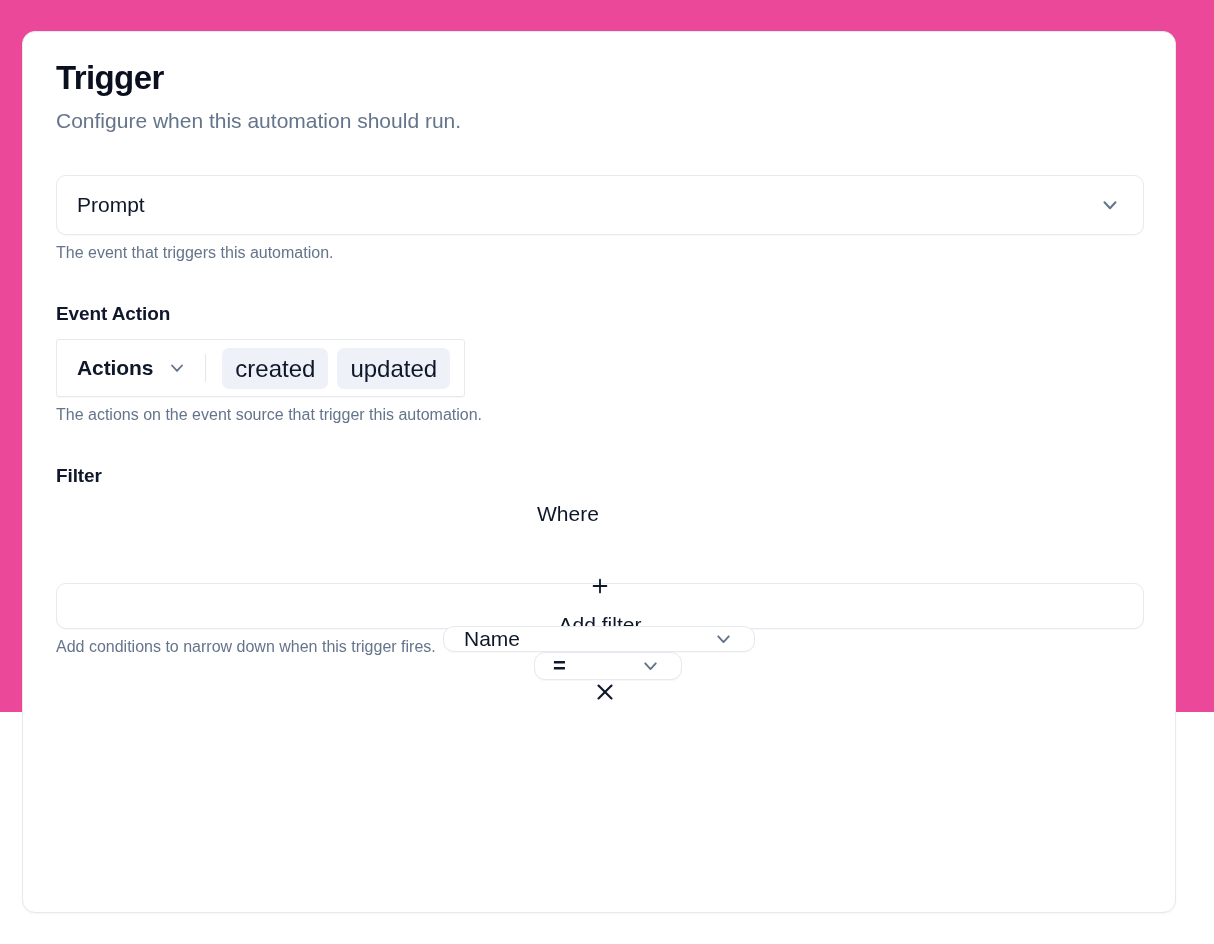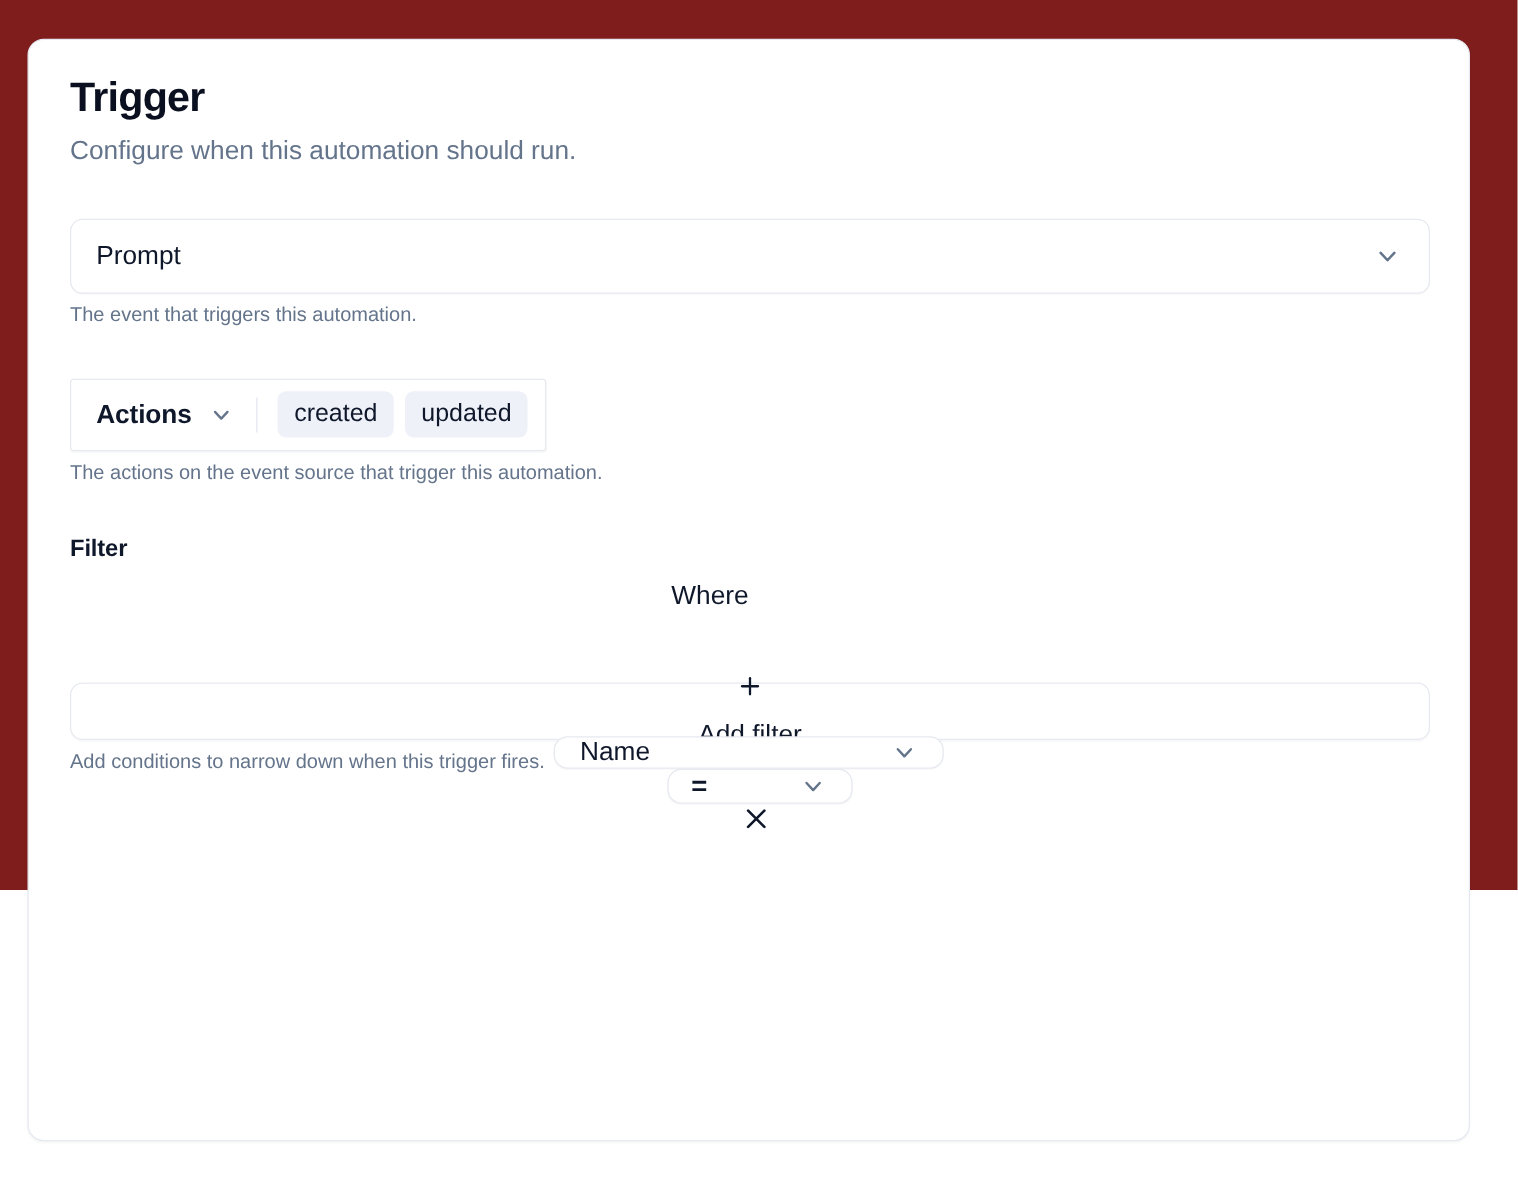--- a/index.html
+++ b/index.html
@@ -13,21 +13,21 @@
     font-family: "Liberation Sans", sans-serif;
     color: #0f172a;
     -webkit-font-smoothing: antialiased;
     overflow: hidden;
   }
 
   .page {
     position: relative;
     width: 1214px;
     height: 712px;
-    background: #7f1d1d;
+    background: #ec4899;
   }
 
   
   .card {
     position: absolute;
     left: 22px;
     top: 31px;
     width: 1154px;
     height: 882px;
     box-sizing: border-box;
@@ -135,21 +135,21 @@
     margin: 0 16px 0 18px;
   }
   .badges {
     display: flex;
     align-items: center;
     gap: 9px;
   }
   .badge {
     background: #eef1f8;
     color: #0f172a;
-    font-size: 20px;
+    font-size: 24px;
     font-weight: 400;
     border-radius: 7px;
     padding: 7px 13px;
     line-height: 1.15;
     white-space: nowrap;
   }
 
   
   .filter-row {
     display: flex;
@@ -266,20 +266,21 @@
           <svg width="22" height="22" viewBox="0 0 24 24" fill="none" stroke="#64748b" stroke-width="2.2" stroke-linecap="round" stroke-linejoin="round">
               <polyline points="6 9 12 15.5 18 9"></polyline>
             </svg>
         </span>
       </div>
 
       <div class="field-help">The event that triggers this automation.</div>
     </div>
 
     <div class="field">
+      <div class="field-label">Event Action</div>
 
       <div class="action-combo">
         <span class="combo-label">Actions</span>
         <span class="chev-inline">
           <svg width="20" height="20" viewBox="0 0 24 24" fill="none" stroke="#64748b" stroke-width="2.2" stroke-linecap="round" stroke-linejoin="round">
               <polyline points="6 9 12 15.5 18 9"></polyline>
             </svg>
         </span>
         <span class="combo-divider"></span>
         <span class="badges">

